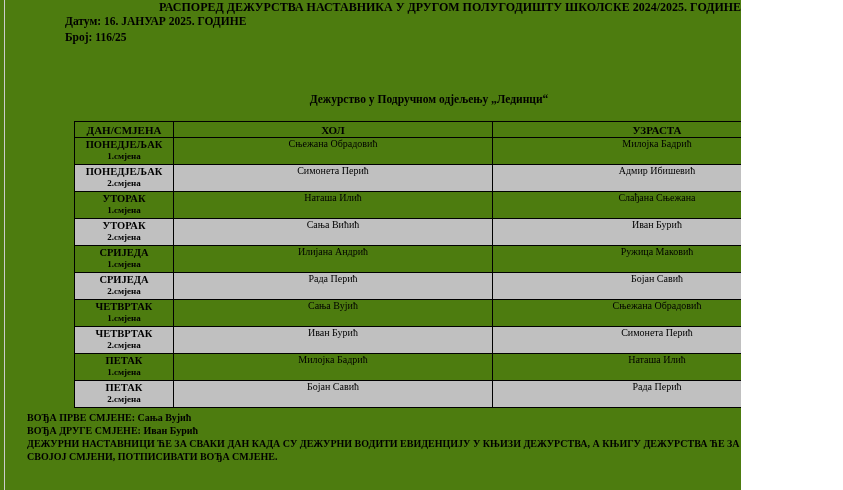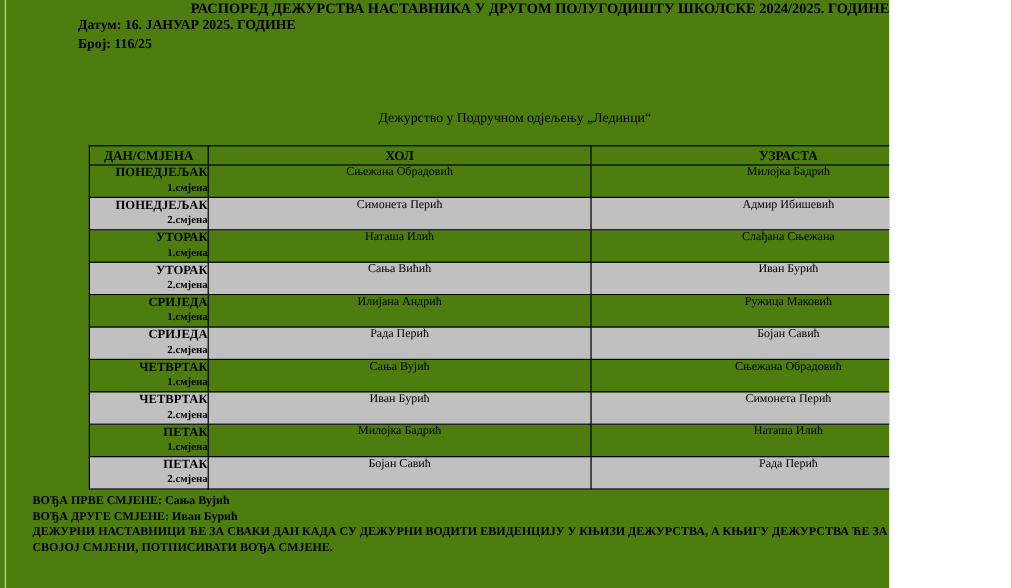--- a/index.html
+++ b/index.html
@@ -39,21 +39,21 @@
   .number-line {
     position: absolute;
     top: 31px; left: 65px;
     font-weight: bold;
     font-size: 11.5px;
   }
   .subtitle {
     position: absolute;
     top: 93px; left: 57px; width: 744px;
     text-align: center;
-    font-weight: normal;
+    font-weight: bold;
     font-size: 11.5px;
   }
   table.schedule {
     position: absolute;
     top: 121px; left: 74px;
     width: 744px;
     border-collapse: collapse;
     table-layout: fixed;
   }
   table.schedule th, table.schedule td {
@@ -64,21 +64,21 @@
     font-size: 11px;
     font-weight: bold;
     text-align: center;
     height: 15px;
   }
   th.col-day { width: 98px; text-align: left; padding-left: 3px; }
   th.col-hall { width: 318px; }
   th.col-yard { width: 328px; }
   td.day-cell {
     vertical-align: top;
-    text-align: right;
+    text-align: center;
     padding: 1px 3px 0 3px;
     height: 26px;
   }
   td.day-cell .day {
     font-size: 10.5px;
     font-weight: bold;
     line-height: 13px;
   }
   td.day-cell .shift {
     font-size: 9px;

